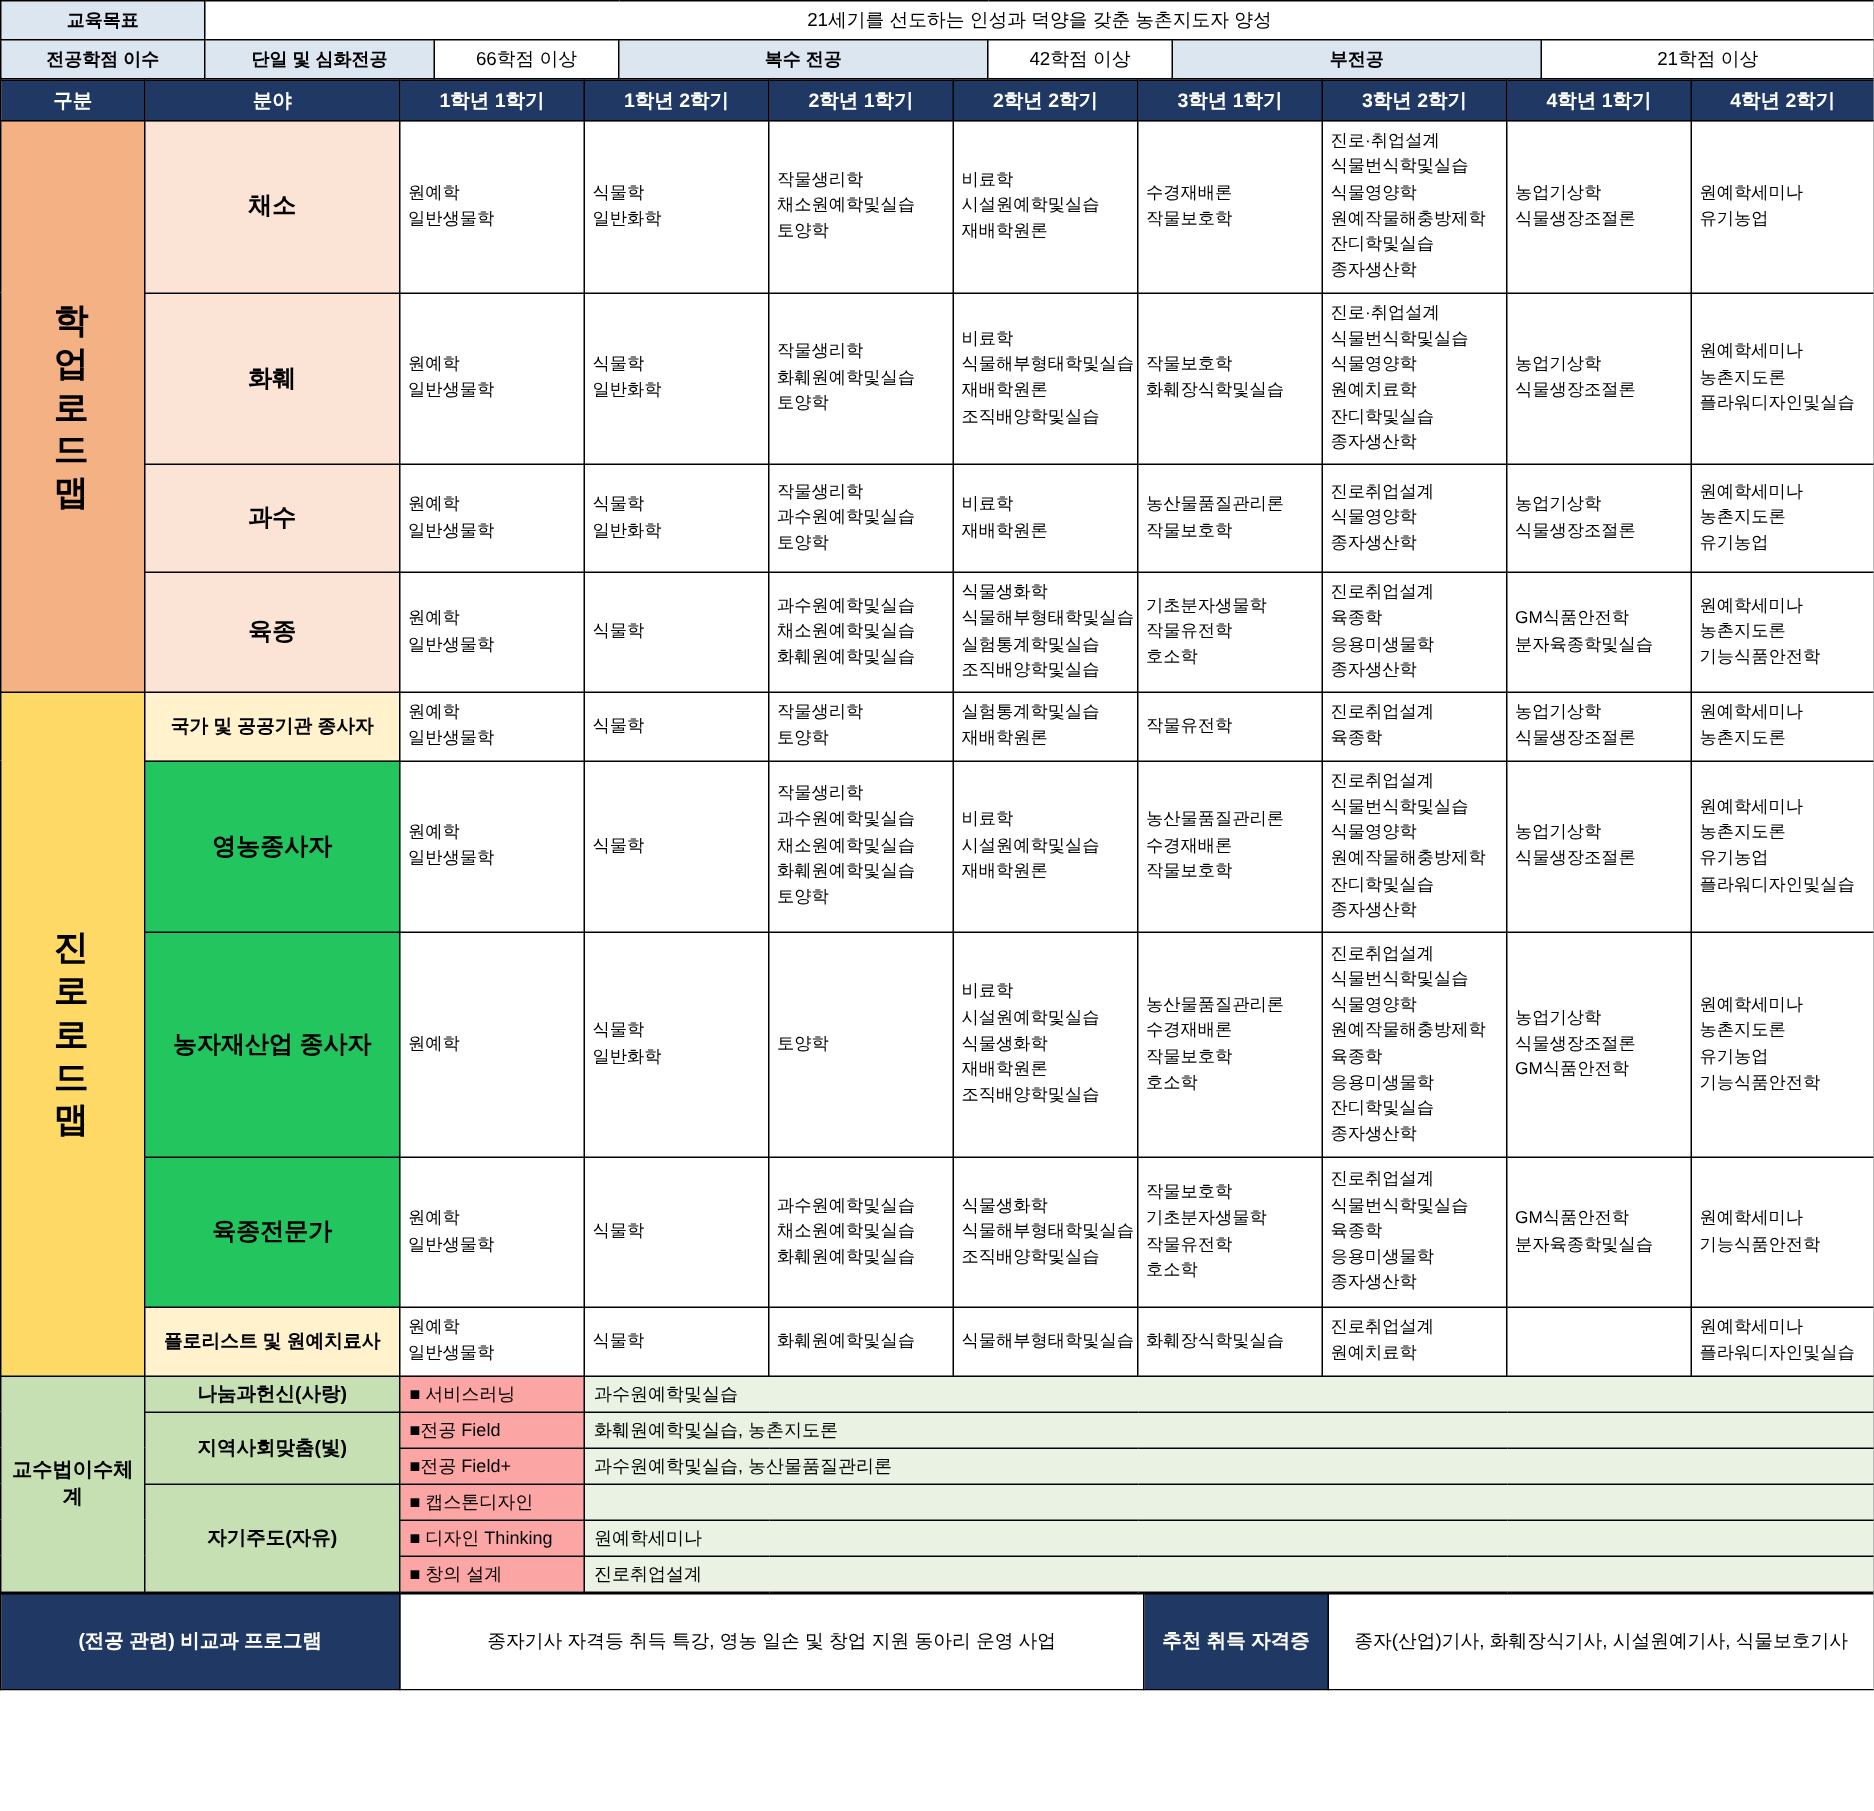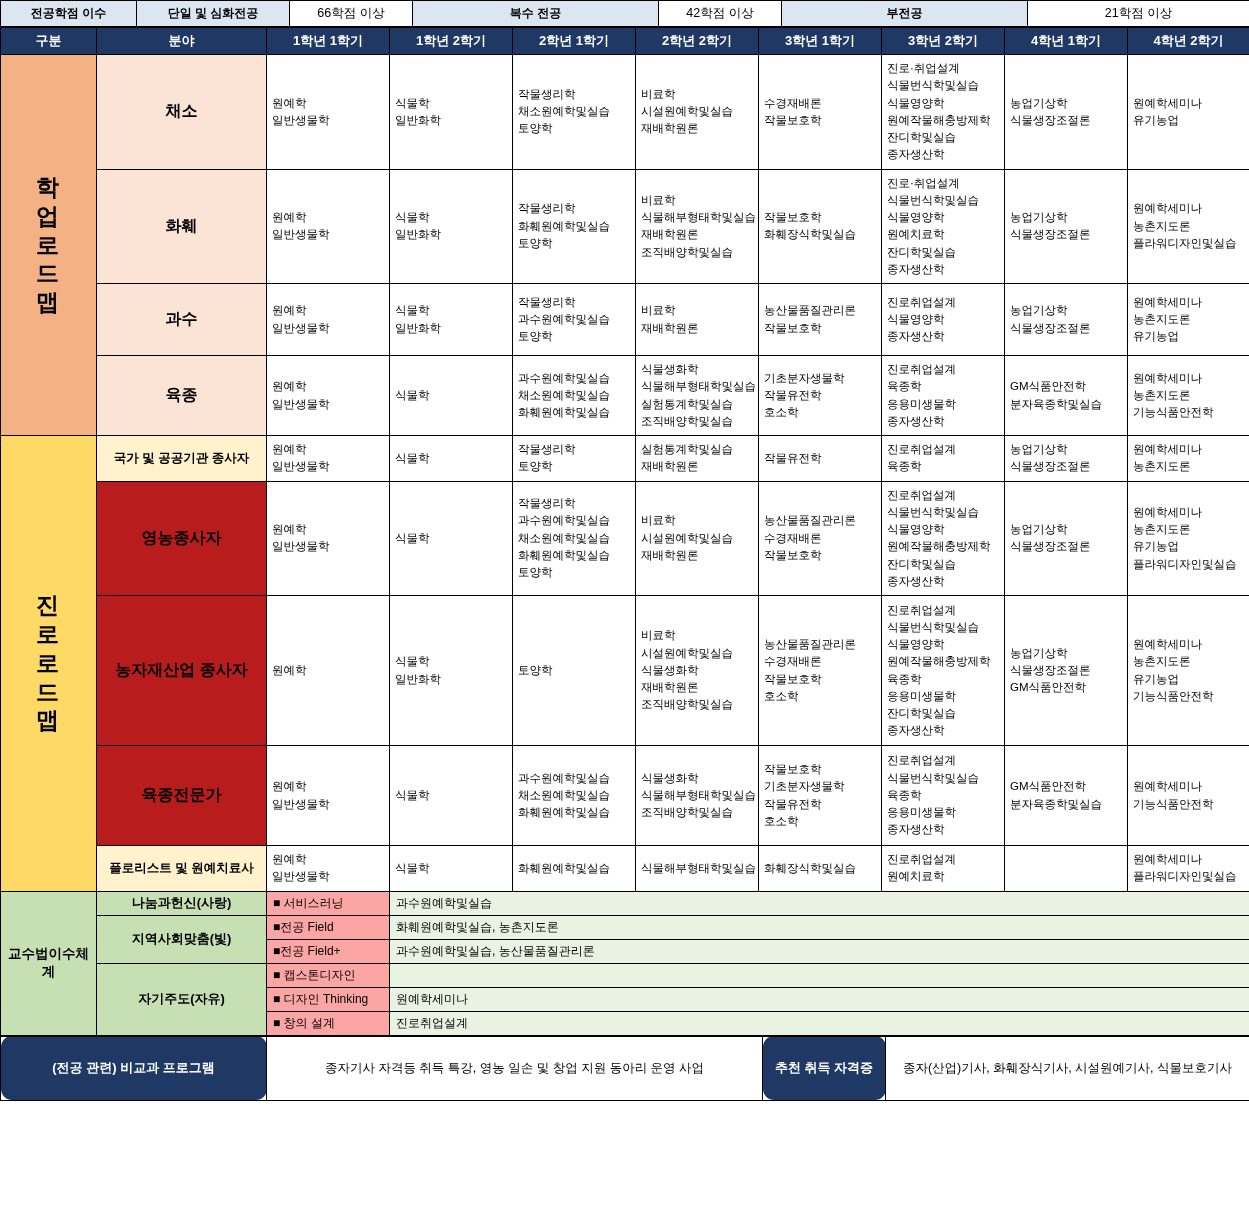--- a/index.html
+++ b/index.html
@@ -69,21 +69,21 @@
     font-size: 13.5px;
   }
 
   .field-peach {
     background: #fbe4d5;
     text-align: center;
     font-weight: bold;
     font-size: 16px;
   }
   .field-cream {
-    background: #b91c1c;
+    background: #22c55e;
     text-align: center;
     font-weight: bold;
     font-size: 16px;
   }
   .field-cream-sm {
     background: #fff2cc;
     text-align: center;
     font-weight: bold;
     font-size: 12.5px;
   }
@@ -117,21 +117,20 @@
   }
 
   
   .foot-navy {
     background: #1f3864;
     color: #fff;
     text-align: center;
     font-weight: bold;
     font-size: 13px;
     padding: 7px 4px;
-    border-radius: 11px;
   }
   .foot-plain {
     text-align: center;
     font-size: 12.5px;
     padding: 23px 4px;
   }
 </style>
 </head>
 <body>
 
@@ -142,20 +141,24 @@
     <colgroup>
       <col style="width:136px">
       <col style="width:153px">
       <col style="width:123px">
       <col style="width:246px">
       <col style="width:123px">
       <col style="width:246px">
       <col style="width:222px">
     </colgroup>
     <tbody>
+        <tr>
+      <td class="hdr-blue">교육목표</td>
+      <td class="plain-center" colspan="6">21세기를 선도하는 인성과 덕양을 갖춘 농촌지도자 양성</td>
+    </tr>
     <tr>
       <td class="hdr-blue">전공학점 이수</td>
       <td class="hdr-blue">단일 및 심화전공</td>
       <td class="plain-center">66학점 이상</td>
       <td class="hdr-blue">복수 전공</td>
       <td class="plain-center">42학점 이상</td>
       <td class="hdr-blue">부전공</td>
       <td class="plain-center">21학점 이상</td>
     </tr>
   </tbody>

